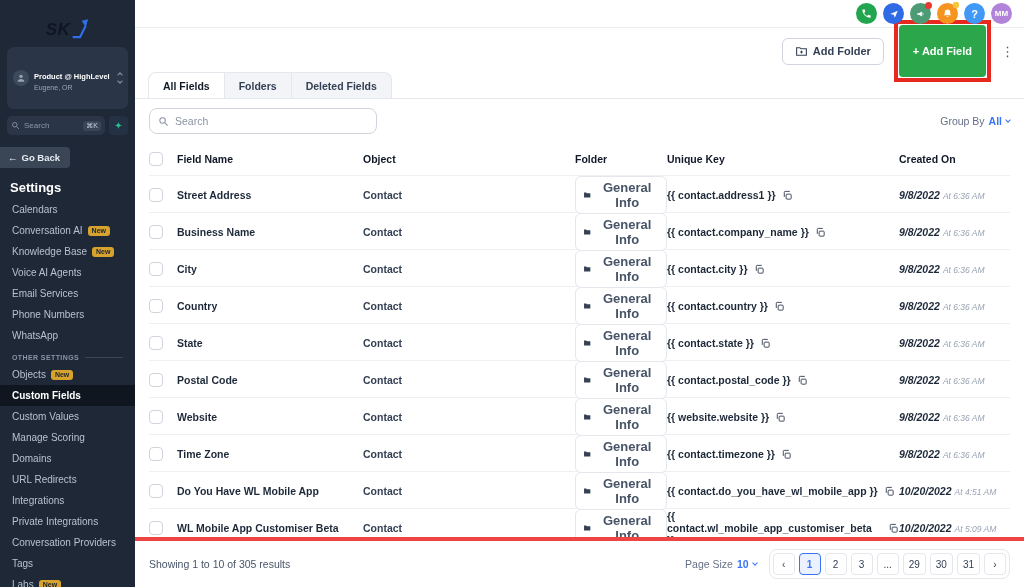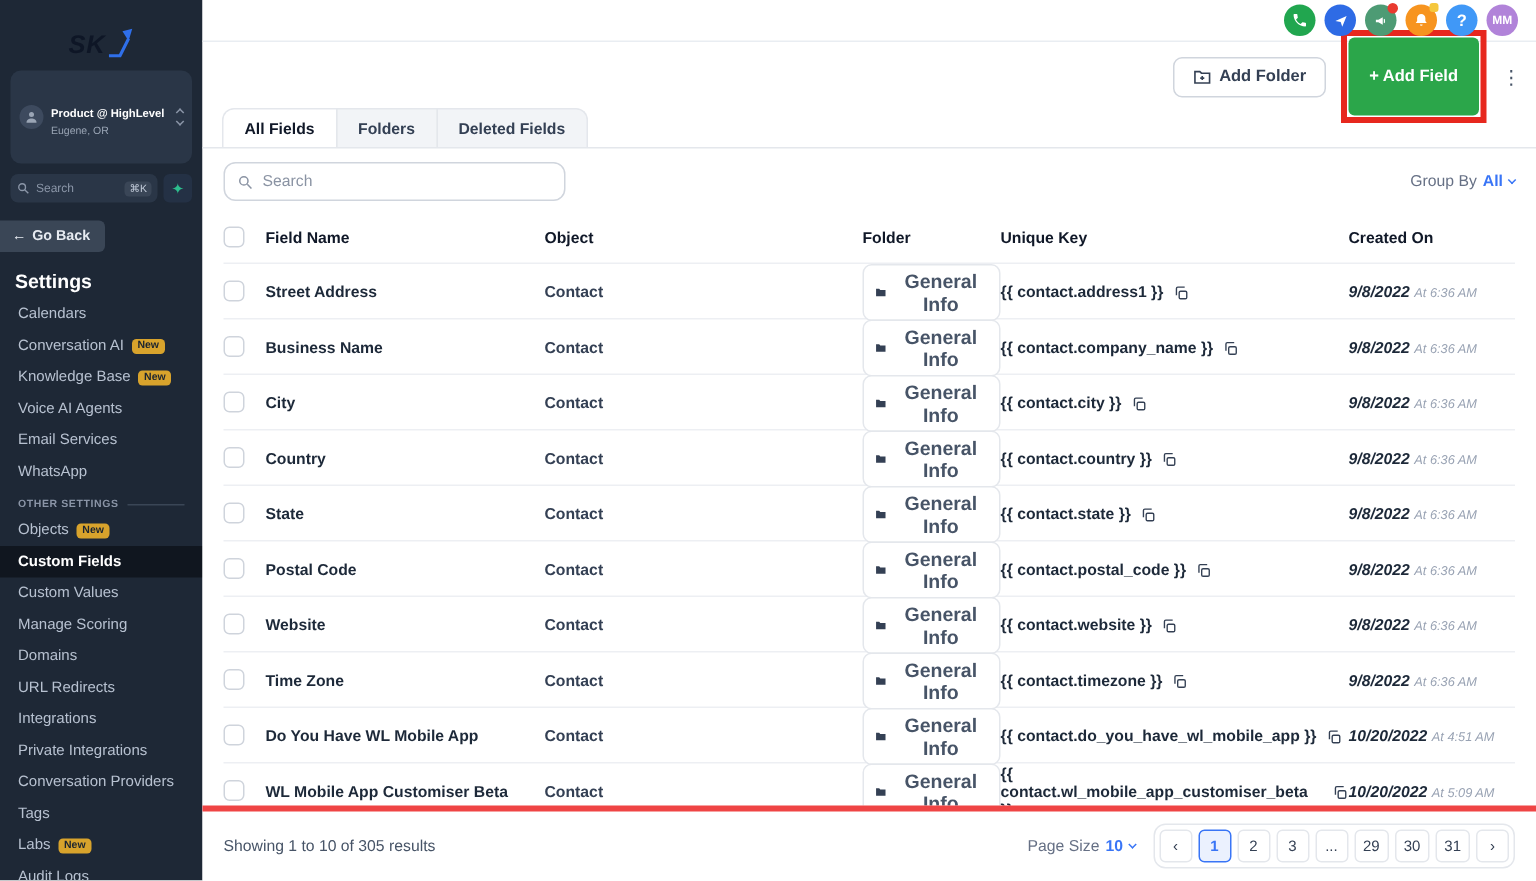--- a/index.html
+++ b/index.html
@@ -171,20 +171,23 @@
           <span>Knowledge Base</span>
           <span class="badge">New</span>
         </div>
         <div class="side-item">
           <span>Voice AI Agents</span>
         </div>
         <div class="side-item">
           <span>Email Services</span>
         </div>
         <div class="side-item">
+          <span>Phone Numbers</span>
+        </div>
+        <div class="side-item">
           <span>WhatsApp</span>
         </div>
         <div class="side-section">OTHER SETTINGS</div>
         <div class="side-item">
           <span>Objects</span>
           <span class="badge">New</span>
         </div>
         <div class="side-item active">
           <span>Custom Fields</span>
         </div>
@@ -450,21 +453,21 @@
     <span><button class="checkbox"></button></span>
     <span class="fname">Website</span>
     <span class="obj">Contact</span>
     <span><span class="chip">
       <svg viewBox="0 0 24 24" width="10" height="10" fill="#344054">
                   <path d="M3 5h6l2 2h10v12H3z"></path>
                 </svg>
       <span class="chip-label">General Info</span>
     </span></span>
     <span class="ukey">
-      <span class="ukey-text">{{ contact.website }}</span>
+      <span class="ukey-text">{{ website.website }}</span>
       <span class="copy">
         <svg viewBox="0 0 24 24" width="11" height="11" fill="none" stroke="#344054" stroke-width="2">
                   <rect x="9" y="9" width="11" height="11" rx="2"></rect>
                   <path d="M5 15V5a2 2 0 0 1 2-2h10"></path>
                 </svg>
       </span>
     </span>
     <span class="created">
       <span class="date">9/8/2022</span><span class="at">At 6:36 AM</span>
     </span>

